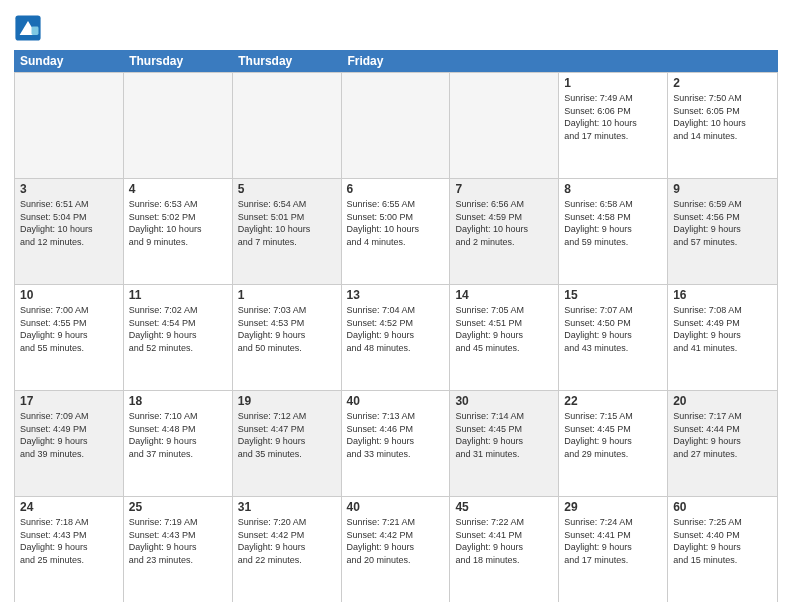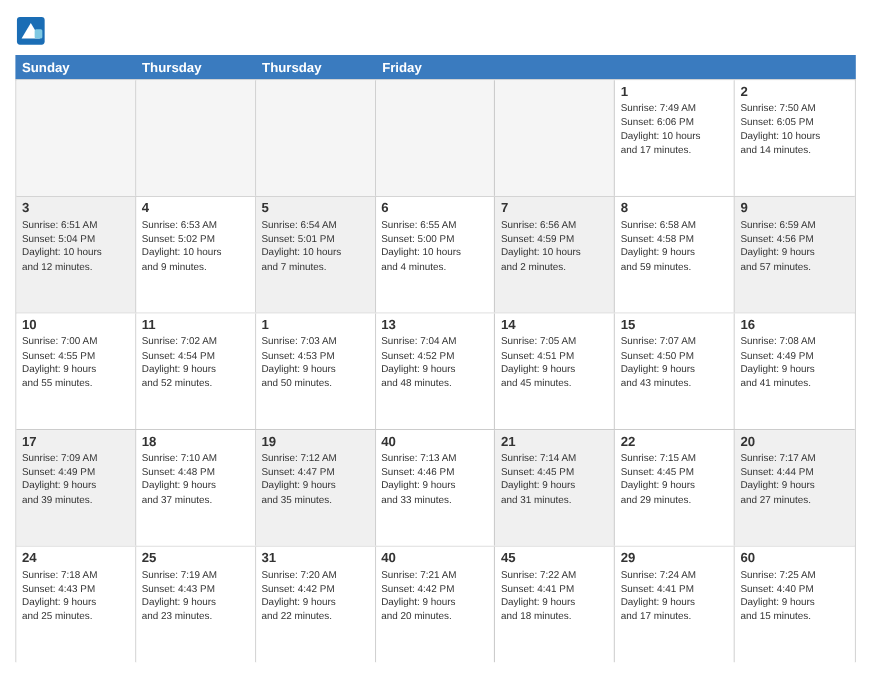--- a/index.html
+++ b/index.html
@@ -237,21 +237,21 @@
           </div>
           <div class="cal-cell shaded">
             <div class="day-num">19</div>
             <div class="day-info">Sunrise: 7:12 AM<br>Sunset: 4:47 PM<br>Daylight: 9 hours<br>and 35 minutes.</div>
           </div>
           <div class="cal-cell">
             <div class="day-num">40</div>
             <div class="day-info">Sunrise: 7:13 AM<br>Sunset: 4:46 PM<br>Daylight: 9 hours<br>and 33 minutes.</div>
           </div>
           <div class="cal-cell shaded">
-            <div class="day-num">21</div>
+            <div class="day-num">30</div>
             <div class="day-info">Sunrise: 7:14 AM<br>Sunset: 4:45 PM<br>Daylight: 9 hours<br>and 31 minutes.</div>
           </div>
           <div class="cal-cell">
             <div class="day-num">22</div>
             <div class="day-info">Sunrise: 7:15 AM<br>Sunset: 4:45 PM<br>Daylight: 9 hours<br>and 29 minutes.</div>
           </div>
           <div class="cal-cell shaded">
             <div class="day-num">20</div>
             <div class="day-info">Sunrise: 7:17 AM<br>Sunset: 4:44 PM<br>Daylight: 9 hours<br>and 27 minutes.</div>
           </div>

